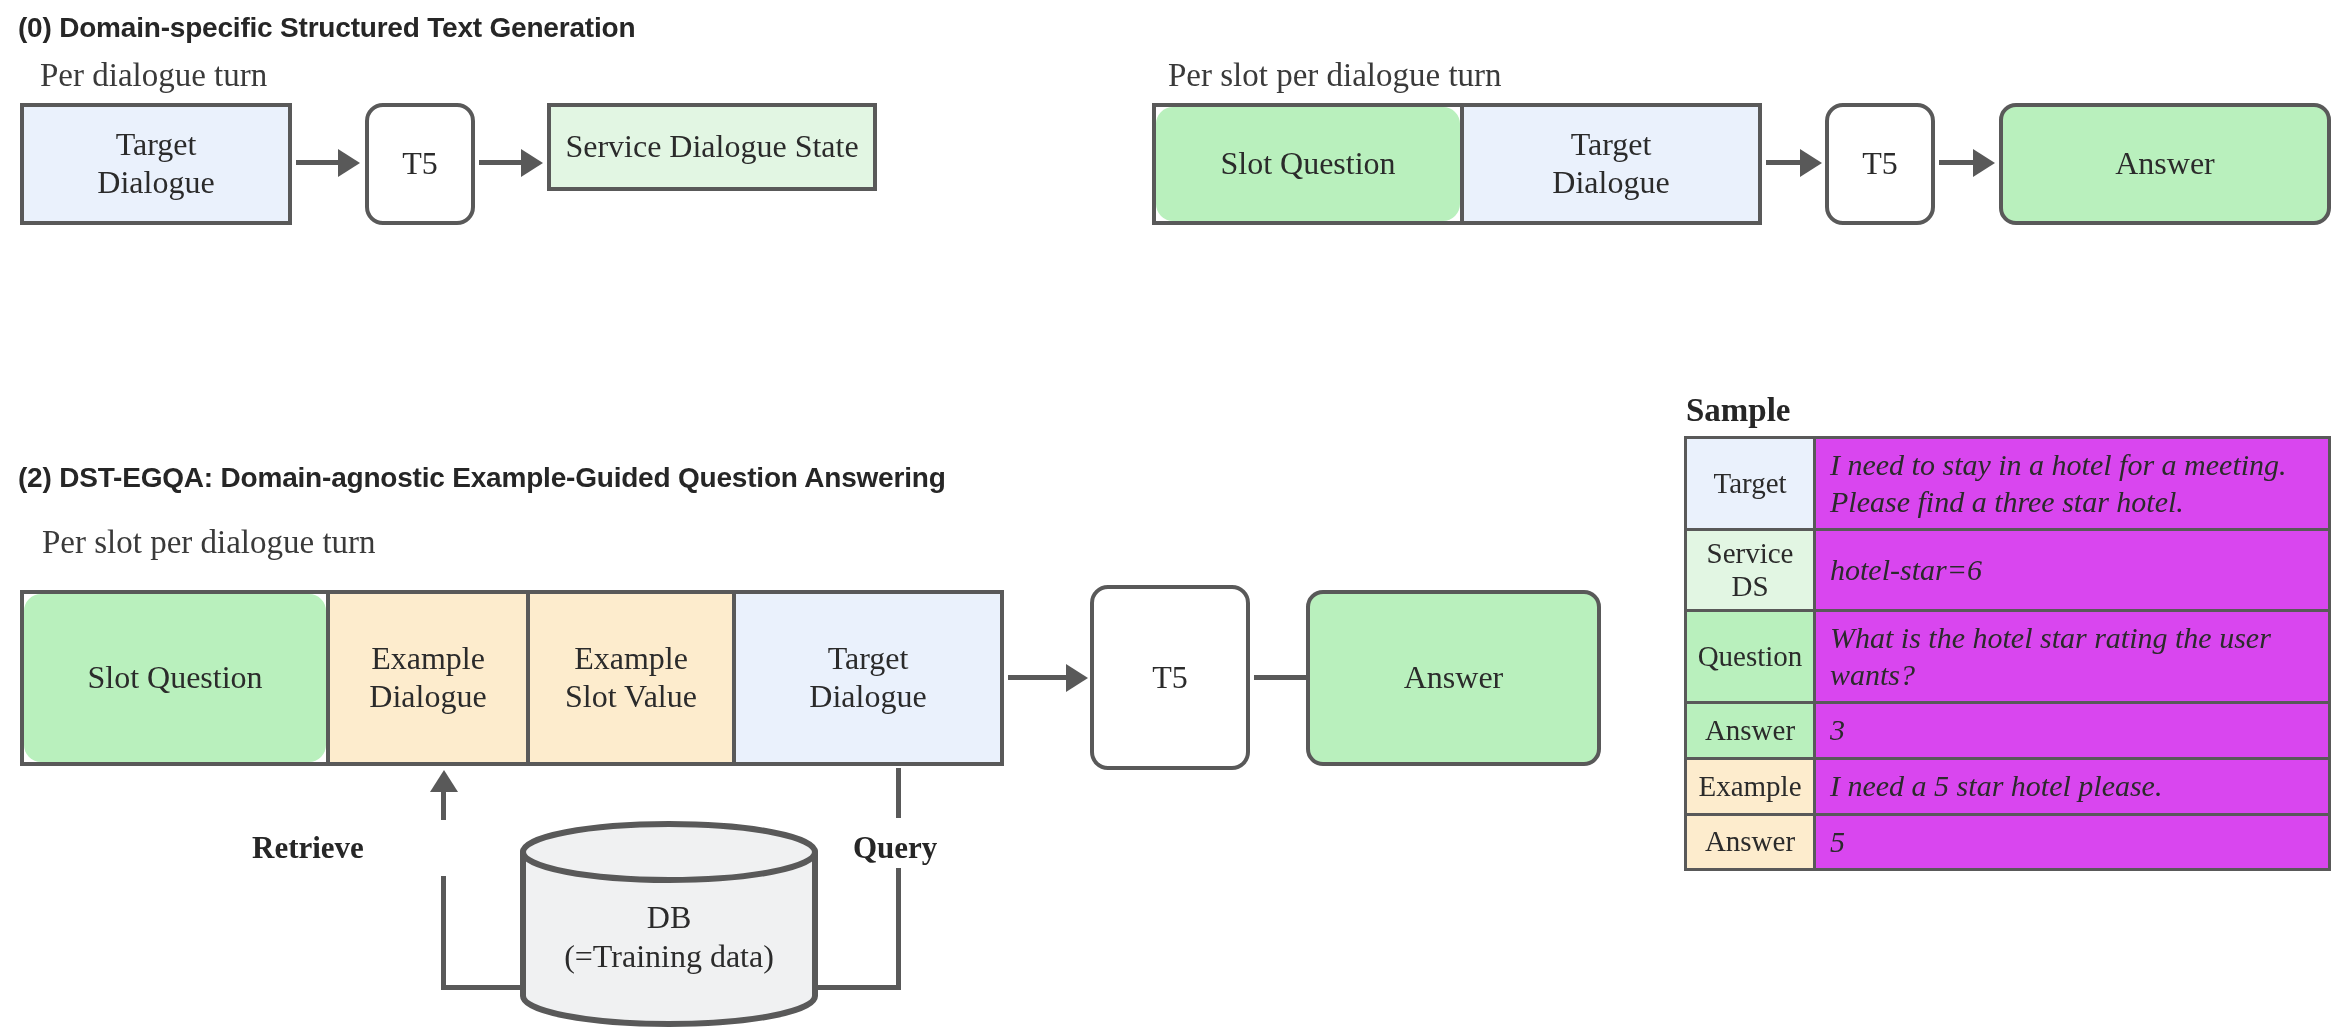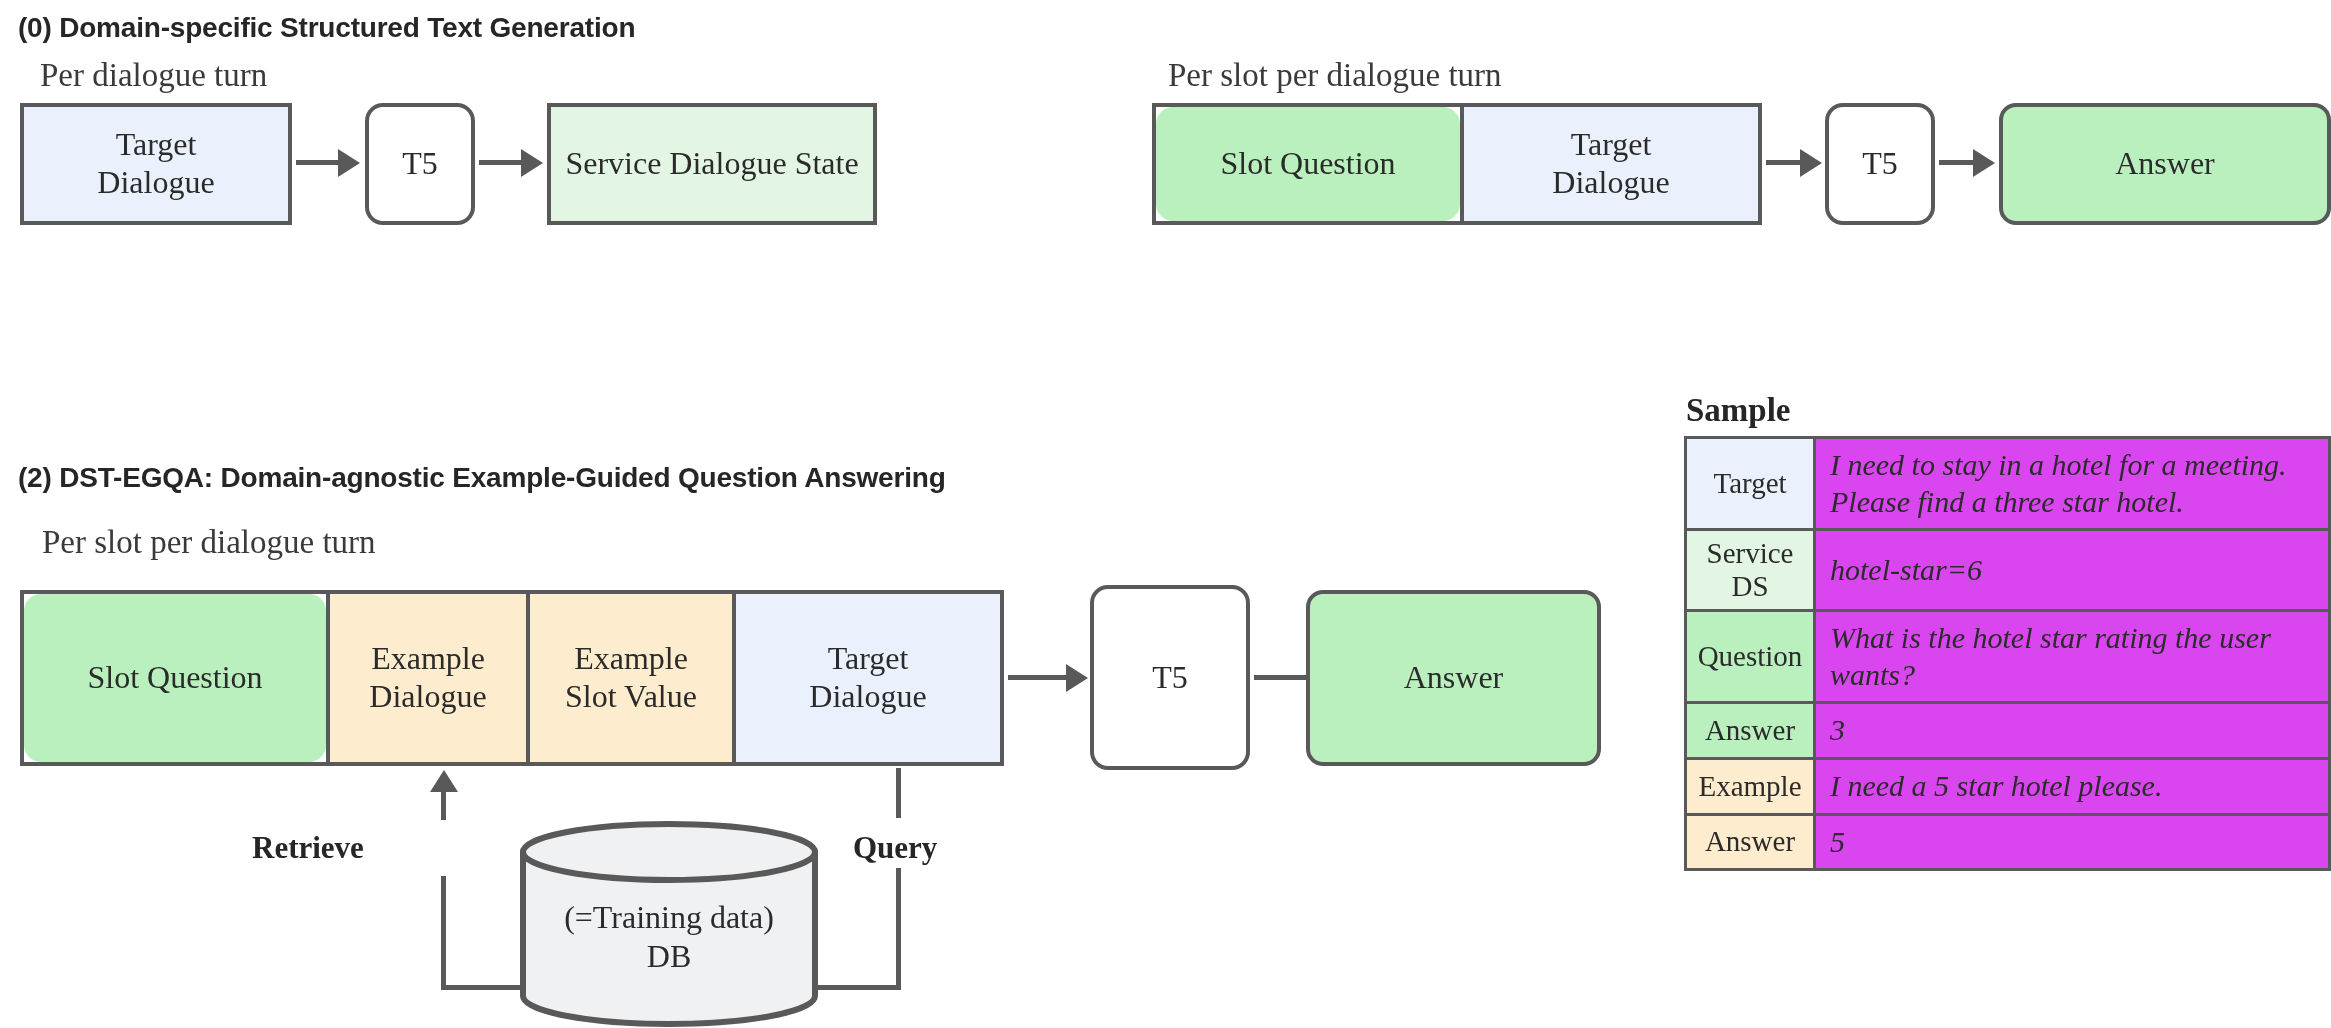--- a/index.html
+++ b/index.html
@@ -178,21 +178,21 @@
   <div class="arrow-line abs" style="left:296px; top:160px; width:42px; height:5px;"></div>
   <div class="arrow-head-right abs" style="left:338px; top:148.5px;"></div>
 
   <div class="box box-white rounded abs" style="left:365px; top:103px; width:110px; height:122px;">
     <span style="white-space:pre-line;">T5</span>
   </div>
 
   <div class="arrow-line abs" style="left:479px; top:160px; width:42px; height:5px;"></div>
   <div class="arrow-head-right abs" style="left:521px; top:148.5px;"></div>
 
-  <div class="box box-green-light abs" style="left:547px; top:103px; width:330px; height:122px;">
+  <div class="box box-green-light abs" style="left:547px; top:103px; width:330px; height:88px;">
     <span style="white-space:pre-line;">Service Dialogue State</span>
   </div>
 
   <div class="sub-caption abs" style="left:1168px; top:57px;">Per slot per dialogue turn</div>
 
   <div class="bar abs" style="left:1152px; top:103px; width:610px; height:122px;">
     <div class="cell box-green" style="width:304px;">
       <span style="white-space:pre-line;">Slot Question</span>
     </div>
     <div class="cell box-blue" style="flex:1;">
@@ -263,22 +263,22 @@
   <div class="arrow-line abs" style="left:796px; top:985px; width:105px; height:5px;"></div>
   <div class="arrow-head-left abs" style="left:774px; top:973.5px;"></div>
   <div class="edge-label abs" style="left:853px; top:830px;text-align:center;">Query</div>
 
   <div class="db-wrap" style="left:518px; top:820px; width:302px; height:208px;">
     <svg width="302" height="208" viewBox="0 0 302 208">
       <path d="M5 32 L5 176 A146 28 0 0 0 297 176 L297 32 Z" fill="#f0f1f2" stroke="#595959" stroke-width="6" stroke-linejoin="round"></path>
       <ellipse cx="151" cy="32" rx="146" ry="28" fill="#f0f1f2" stroke="#595959" stroke-width="6"></ellipse>
     </svg>
     <div class="db-text" style="top:78px;">
+      <div>DB</div>
       <div>(=Training data)</div>
-      <div>DB</div>
     </div>
   </div>
 
   <div class="sample-title abs" style="left:1686px; top:392px;">Sample</div>
 
   <table class="sample-table" style="left:1684px; top:436px; width:647px;">
     <tbody>
         <tr>
       <td class="k k-blue" style="white-space:pre-line;">Target</td>
       <td class="v">I need to stay in a hotel for a meeting. Please find a three star hotel.</td>

